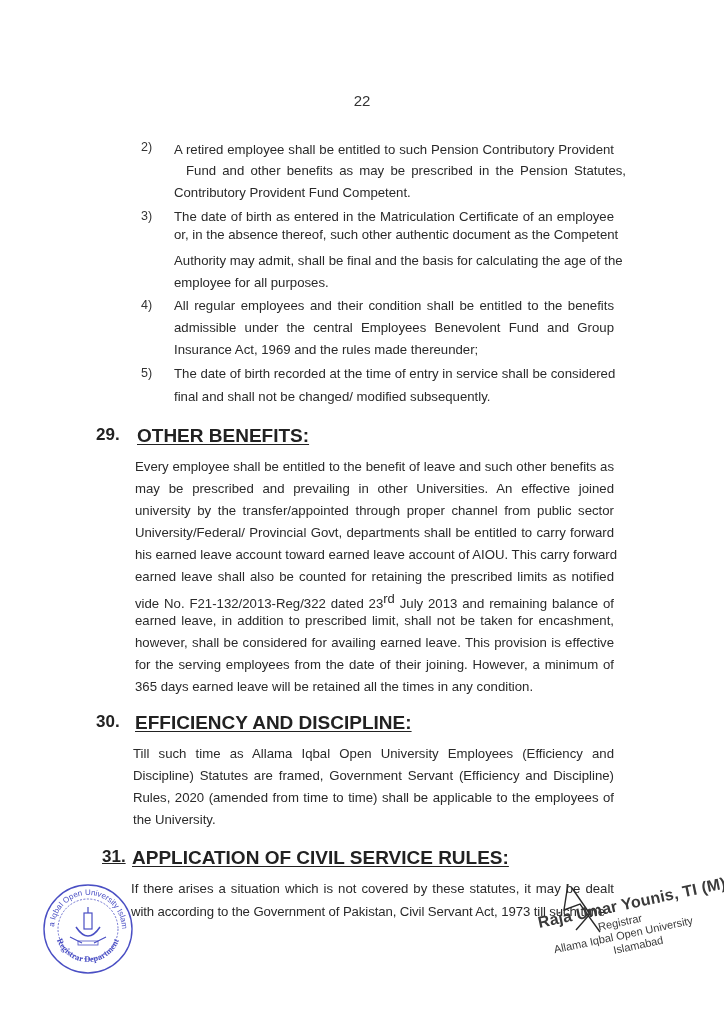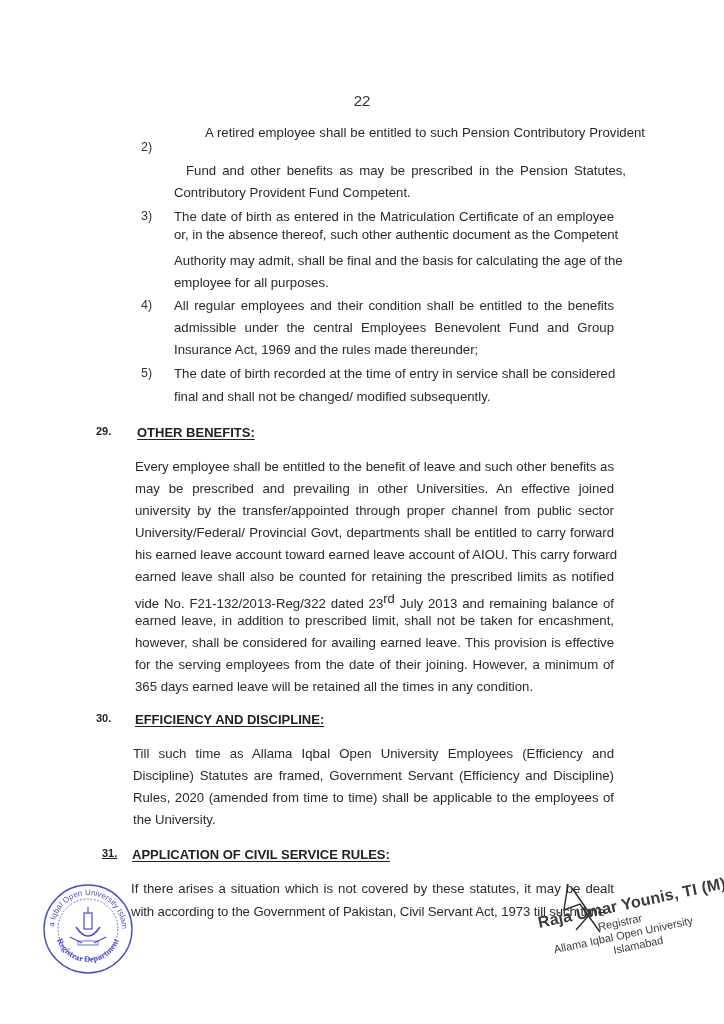--- a/index.html
+++ b/index.html
@@ -9,23 +9,23 @@
     }
     .page-number {
       position: absolute; top: 92px; left: 0; width: 724px; text-align: center;
       font-size: 15px; color: #333;
     }
     .line {
       position: absolute; font-size: 13.2px; line-height: 18px; white-space: nowrap;
     }
     .justify { text-align: justify; text-align-last: justify; }
     .num { position: absolute; font-size: 12.5px; color: #333; }
-    .sec-num { position: absolute; font-size: 11px; font-weight: bold; color: #222; }
+    .sec-num { position: absolute; font-size: 17px; font-weight: bold; color: #222; }
     .sec-title {
-      position: absolute; font-size: 13px; font-weight: bold; color: #222;
+      position: absolute; font-size: 19px; font-weight: bold; color: #222;
       text-decoration: underline; text-underline-offset: 2px;
     }
     .stamp {
       position: absolute; left: 42px; top: 883px; width: 92px; height: 92px;
     }
     .sig {
       position: absolute; left: 530px; top: 885px; width: 190px; height: 100px;
       transform: rotate(-12deg); transform-origin: left top; color: #3a3a3a;
     }
     .sig .name { position: absolute; left: 0; top: 30px; font-size: 16px; font-weight: bold; letter-spacing: 0.2px; white-space: nowrap; }
@@ -34,21 +34,21 @@
     .sig .city { position: absolute; left: 68px; top: 75px; font-size: 11px; white-space: nowrap; }
     .sig-scribble { position: absolute; left: 560px; top: 880px; width: 60px; height: 70px; }
   </style>
 </head>
 <body>
 
 <div>
   <div class="page-number">22</div>
 
   <div class="num" style="left:141px; top:140px;">2)</div>
-  <div class="line justify" style="left:174px; top:124px; width:440px;margin-left:31px;">A retired employee shall be entitled to such Pension Contributory Provident</div>
+  <div class="line justify" style="left:174px; top:141px; width:440px;">A retired employee shall be entitled to such Pension Contributory Provident</div>
   <div class="line justify" style="left:174px; top:162px; width:440px;margin-left:12px;">Fund and other benefits as may be prescribed in the Pension Statutes,</div>
   <div class="line" style="left:174px; top:184px;">Contributory Provident Fund Competent.</div>
 
   <div class="num" style="left:141px; top:209px;">3)</div>
   <div class="line justify" style="left:174px; top:208px; width:440px;">The date of birth as entered in the Matriculation Certificate of an employee</div>
   <div class="line justify" style="left:174px; top:226px; width:440px;">or, in the absence thereof, such other authentic document as the Competent</div>
   <div class="line justify" style="left:174px; top:252px; width:440px;">Authority may admit, shall be final and the basis for calculating the age of the</div>
   <div class="line" style="left:174px; top:274px;">employee for all purposes.</div>
 
   <div class="num" style="left:141px; top:298px;">4)</div>

